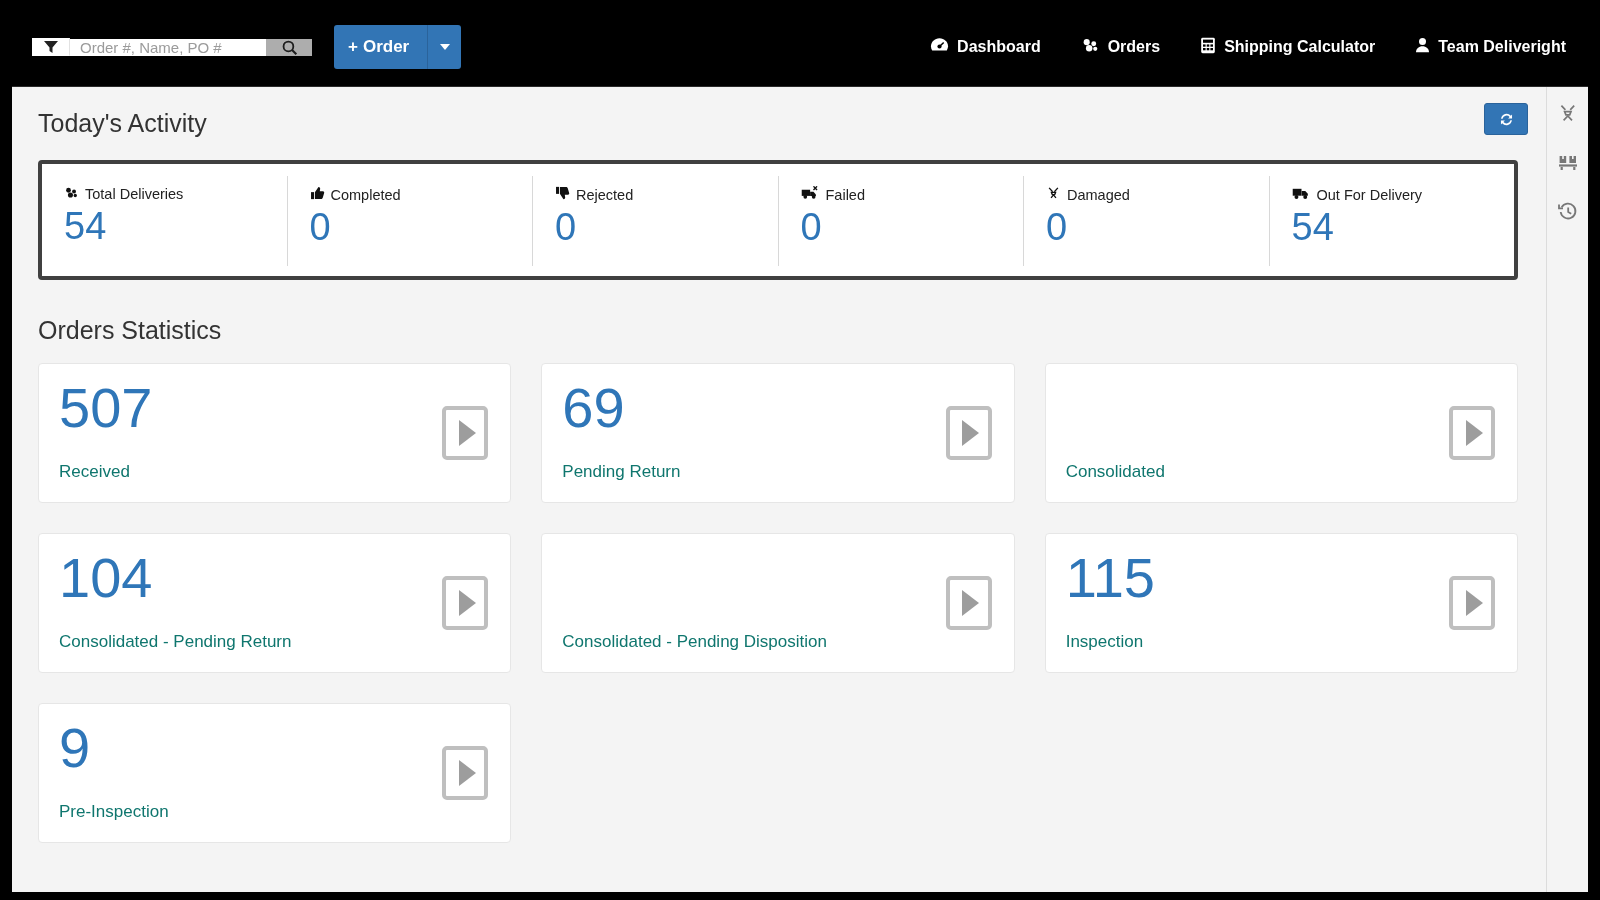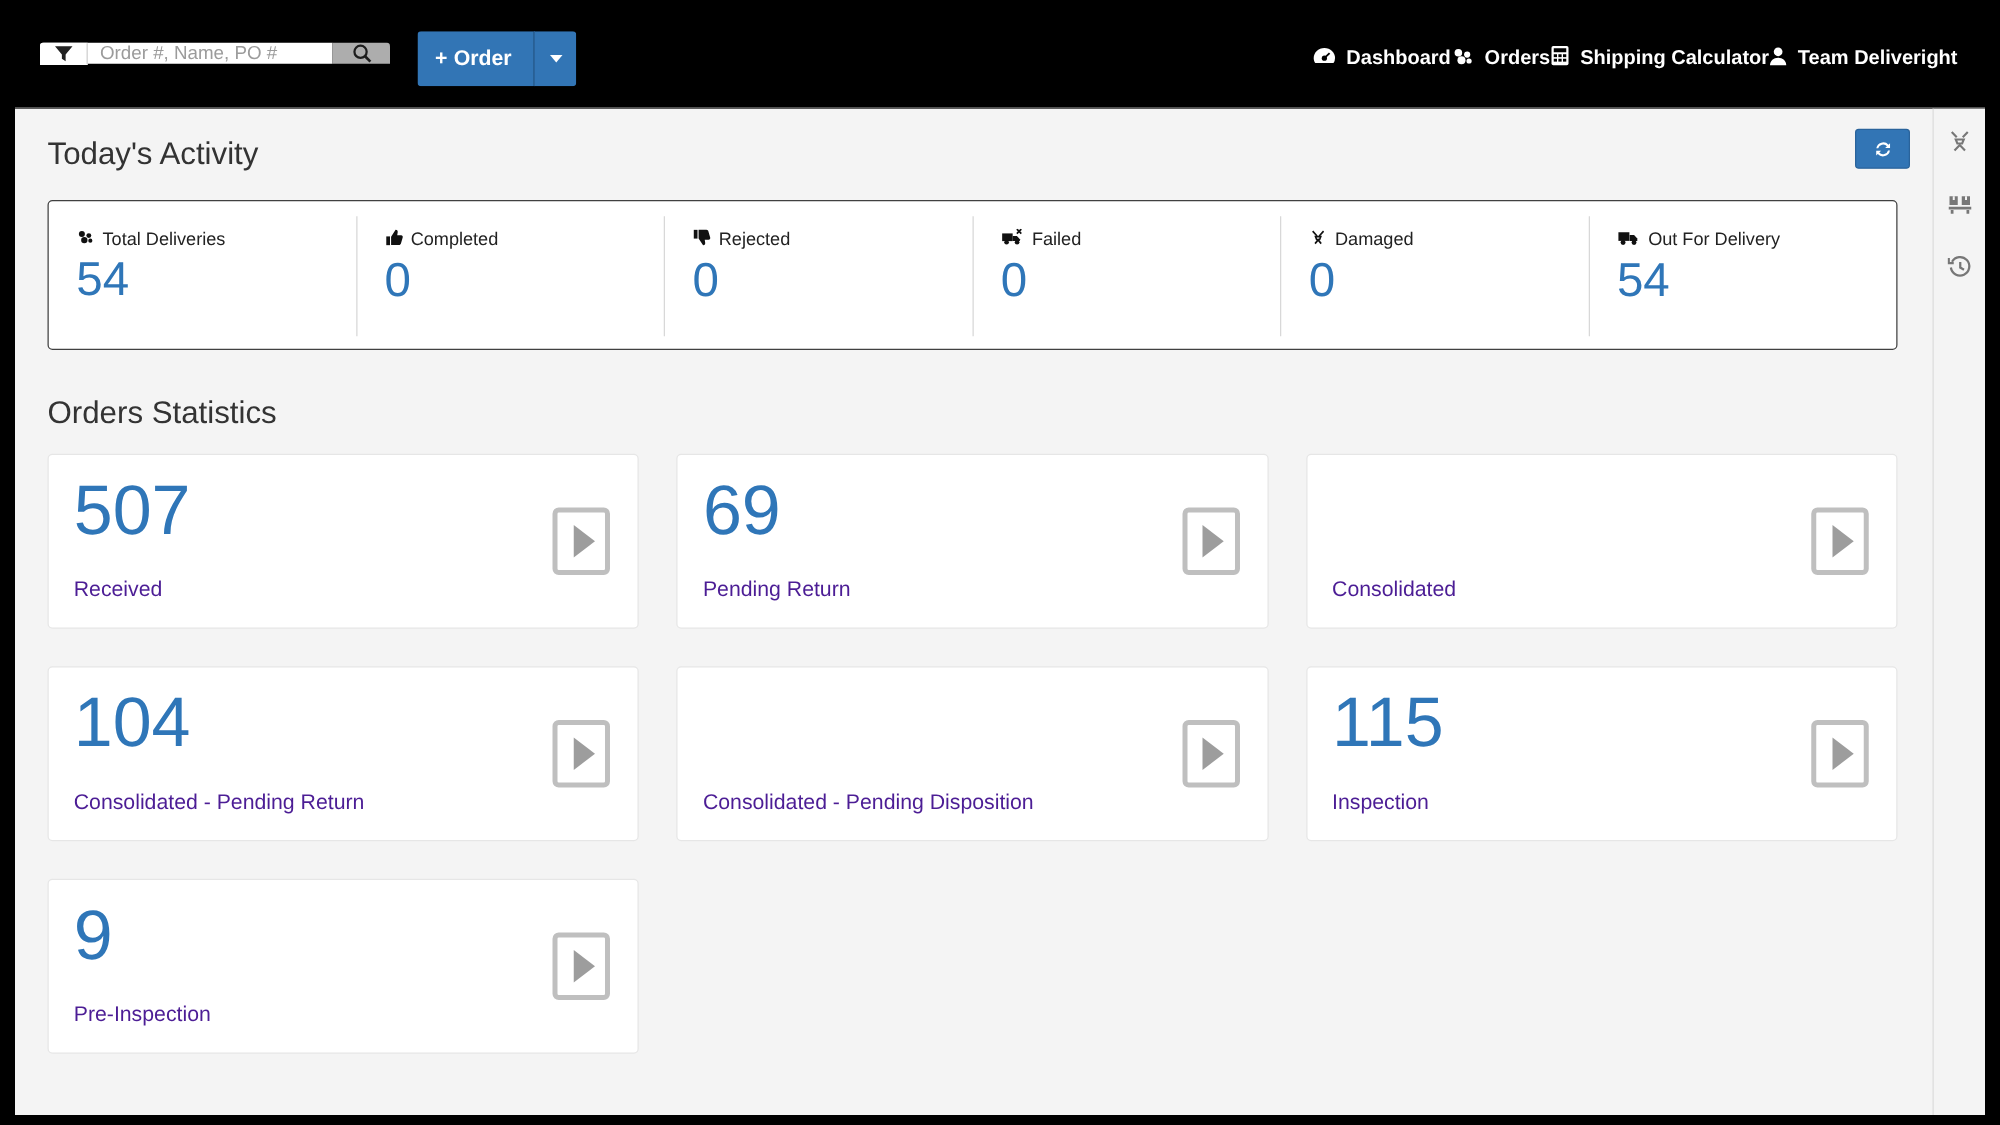--- a/index.html
+++ b/index.html
@@ -34,21 +34,21 @@
     color: #f08a11;
     font-size: 30px;
     font-weight: bold;
     letter-spacing: -0.2px;
     white-space: nowrap;
     margin-right: 72px;
   }
 
   .searchgroup {
     display: flex;
-    align-items: flex-start;
+    align-items: center;
     height: 26px;
     border-radius: 3px;
     overflow: hidden;
   }
   .filter-btn {
     width: 38px;
     background: #ffffff;
     border: 1px solid #ffffff;
     border-right: 1px solid #e2e2e2;
     display: flex;
@@ -111,20 +111,21 @@
     width: 0; height: 0;
     border-left: 5px solid transparent;
     border-right: 5px solid transparent;
     border-top: 6px solid #ffffff;
   }
 
   .navlinks {
     margin-left: auto;
     display: flex;
     align-items: center;
+    gap: 40px;
     padding-right: 10px;
     text-decoration: underline;
   }
   .navlink {
     color: #ffffff;
     font-size: 16px;
     font-weight: bold;
     display: flex;
     align-items: center;
     gap: 8px;
@@ -180,21 +181,21 @@
   .section-title {
     font-size: 25px;
     color: #333333;
     font-weight: normal;
     margin-bottom: 22px;
   }
 
   
   .activity-card {
     background: #ffffff;
-    border: 1px solid #404040;
+    border: 4px solid #404040;
     border-radius: 4px;
     display: flex;
     height: 120px;
     padding: 12px 0 10px 0;
     margin-bottom: 36px;
   }
   .act-item {
     flex: 1;
     padding: 10px 0 8px 22px;
     border-left: 1px solid #d8d8d8;
@@ -243,21 +244,21 @@
     font-size: 56px;
     color: #2f76b8;
     line-height: 1;
     font-weight: normal;
   }
   .stat-label {
     position: absolute;
     left: 20px;
     bottom: 20px;
     font-size: 17px;
-    color: #4c1d95;
+    color: #0f766e;
   }
   .stat-arrow {
     position: absolute;
     right: 22px;
     top: 50%;
     transform: translateY(-50%);
     width: 46px;
     height: 54px;
     border: 4px solid #bfbfbf;
     border-radius: 5px;

